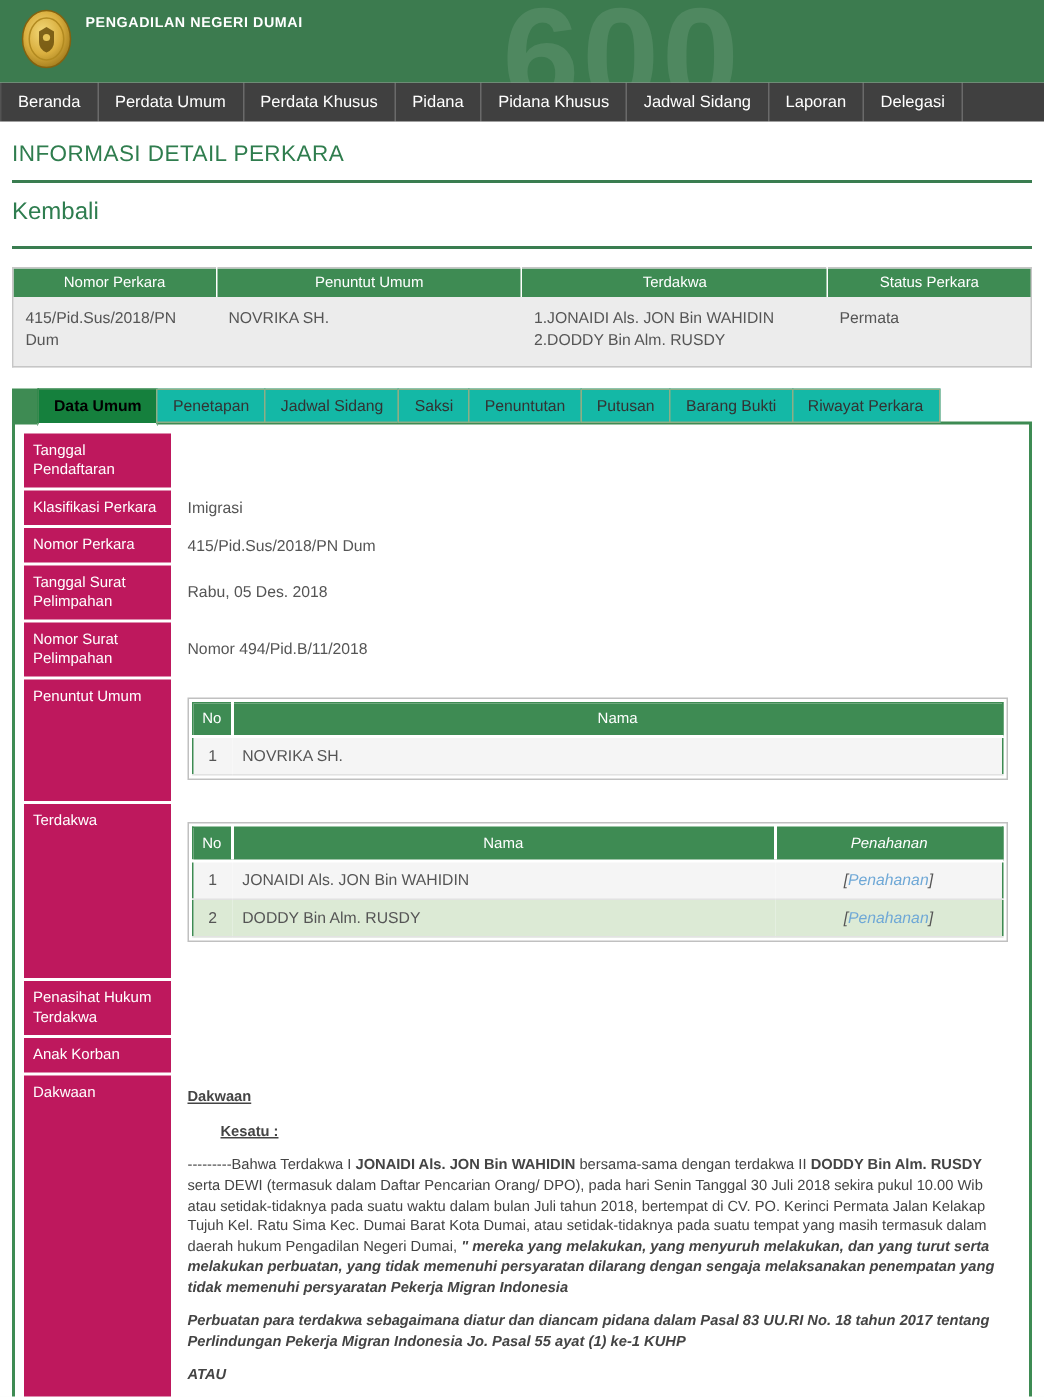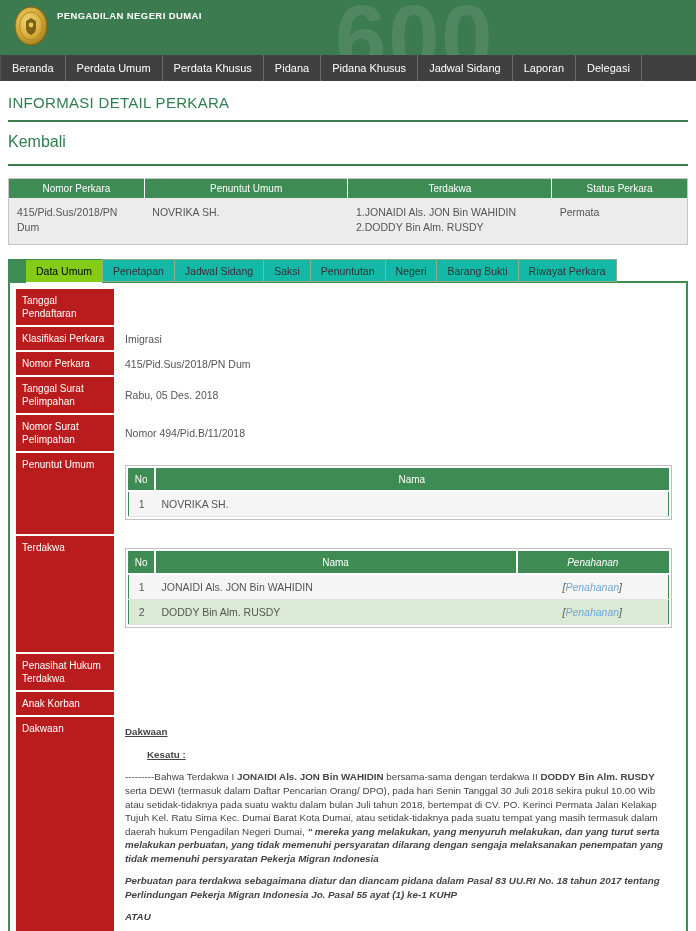--- a/index.html
+++ b/index.html
@@ -67,33 +67,33 @@
   }
 
   
   .tabs { display:flex; margin-top:2px; position:relative; z-index:2; font-size:10.5px; }
   .tab-lead { width:18px; background:#3E8B53; }
   .tab {
     padding:5px 10px 4px 10px; background:#14b8a6; color:#333;
     border:1px solid #8FAE85; margin-left:-1px; cursor:pointer; white-space:nowrap;
   }
   .tab.active {
-    background:#84cc16; font-weight:normal; color:#000;
+    background:#15803d; font-weight:bold; color:#000;
     border:1px solid #3E8B53; border-bottom:2px solid #fff;
     margin-bottom:-2px; padding-bottom:5px;text-align:center;
   }
 
   
   .detail-box {
     border:2px solid #3E8B53; border-top:2px solid #3E8B53;
     padding:6px 6px 4px 6px; background:#fff; margin-top:-1px;
   }
   .drow { display:flex; margin-bottom:2px; }
   .dlbl {
-    width:98px; min-width:98px; background:#b91c1c; color:#fff;
+    width:98px; min-width:98px; background:#be185d; color:#fff;
     font-size:10px; padding:5px 6px; line-height:1.3;
   }
   .dval {
     flex:1; padding:2px 6px 2px 11px; font-size:10.5px; color:#555;
     display:flex; flex-direction:column; justify-content:center;
   }
   .dval.top { justify-content:flex-start; padding-top:8px; padding-bottom:10px; }
   .dval-min { min-height:22px; }
 
   
@@ -190,21 +190,21 @@
       </tbody>
     </table>
 
     <div class="tabs">
       <div class="tab-lead"></div>
       <div class="tab active">Data Umum</div>
       <div class="tab">Penetapan</div>
       <div class="tab">Jadwal Sidang</div>
       <div class="tab">Saksi</div>
       <div class="tab">Penuntutan</div>
-      <div class="tab">Negeri</div>
+      <div class="tab">Putusan</div>
       <div class="tab">Barang Bukti</div>
       <div class="tab">Riwayat Perkara</div>
     </div>
 
     <div class="detail-box">
 
       <div class="drow">
         <div class="dlbl">Tanggal Pendaftaran</div>
       </div>
 

